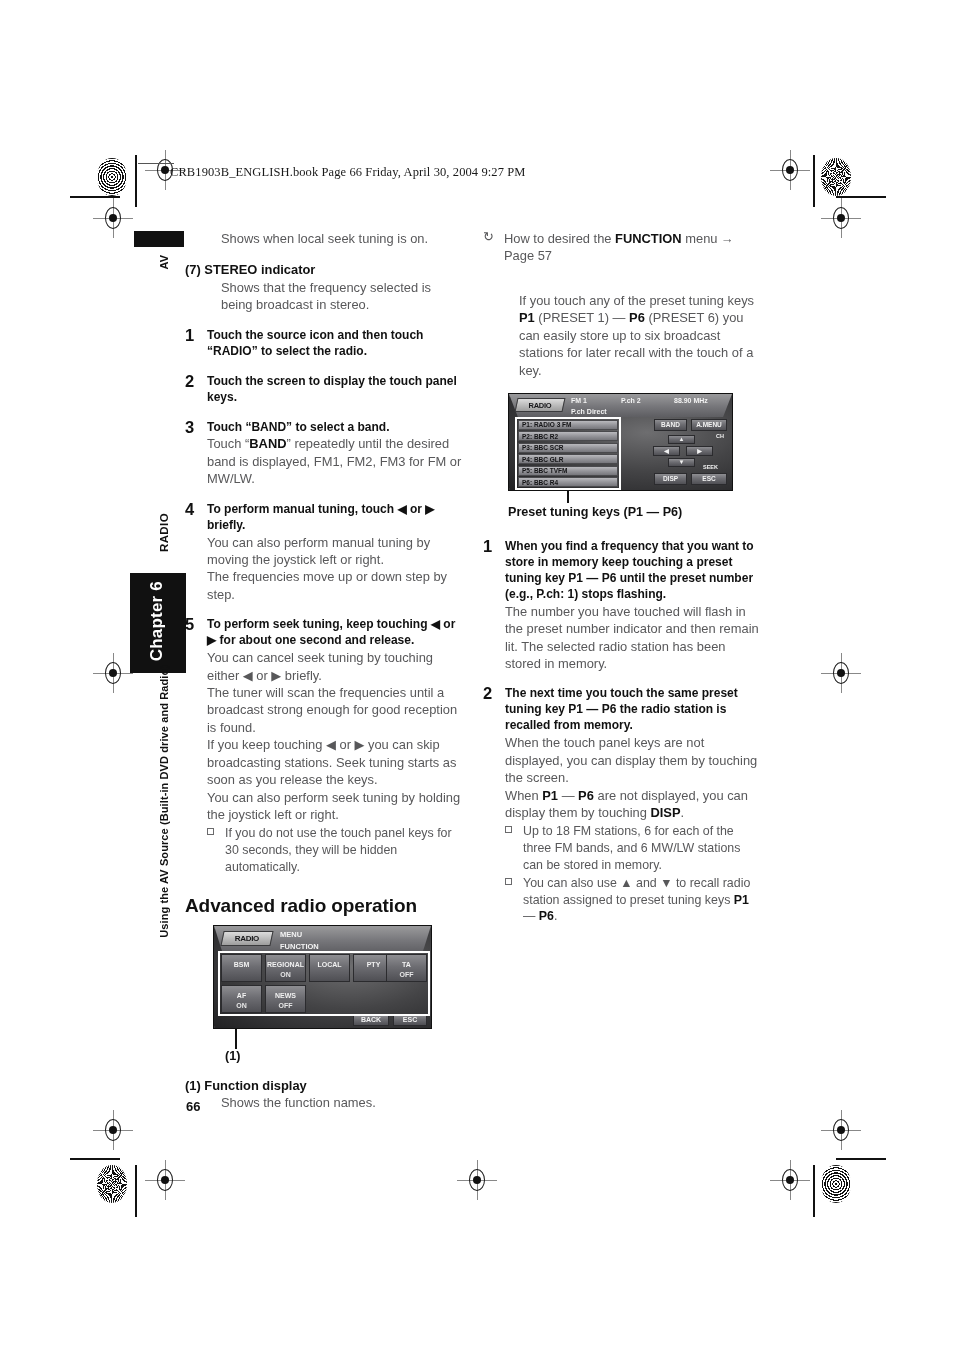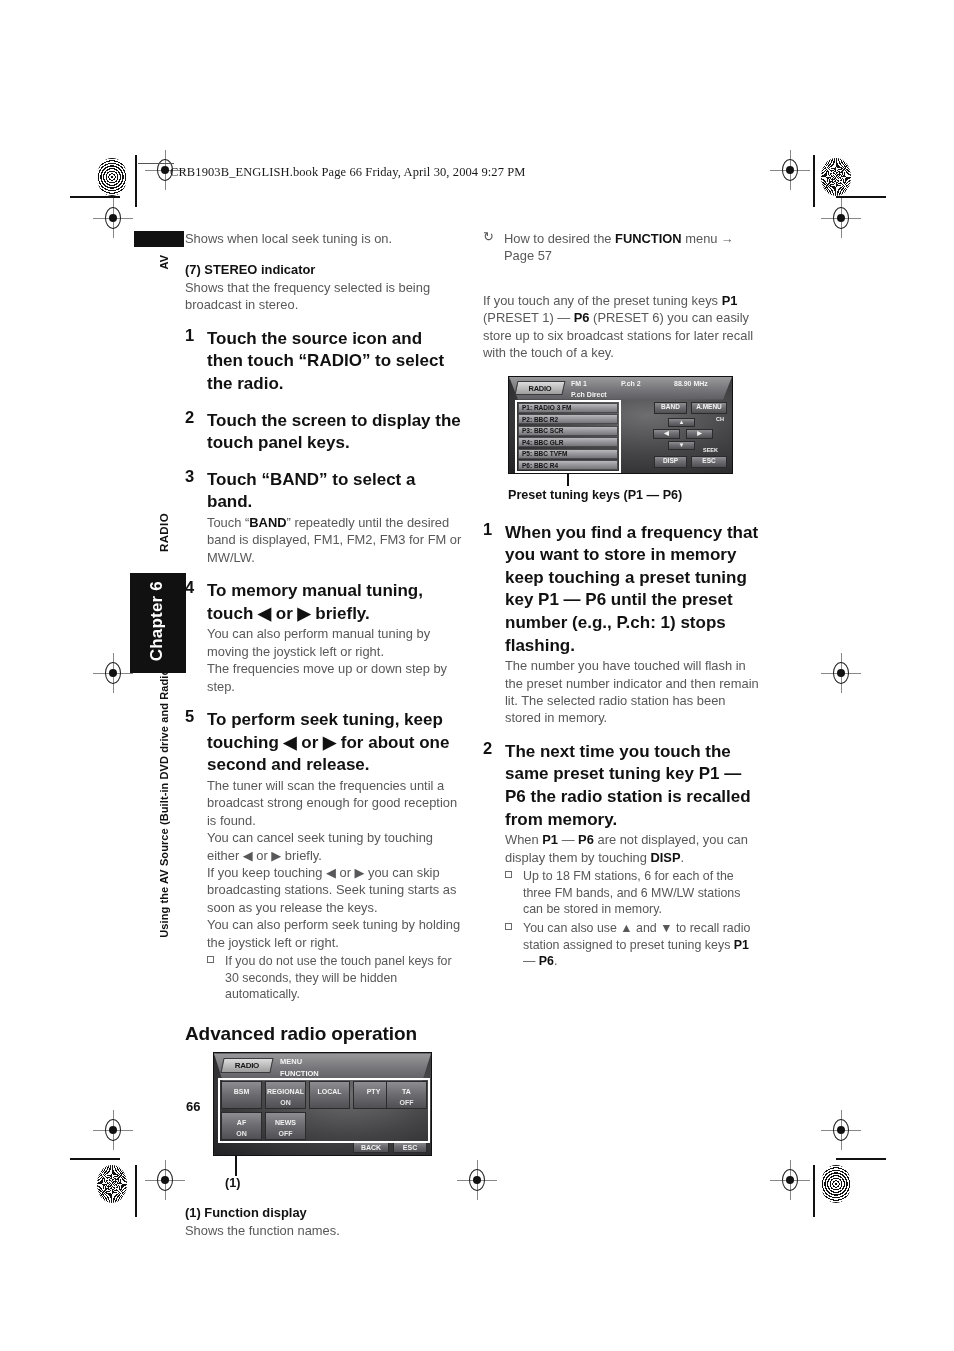--- a/index.html
+++ b/index.html
@@ -99,42 +99,42 @@
     position: absolute; left: 28px; top: 440px;
     font-size: 11px; color: #111; letter-spacing: 0.1px;
   }
 
   
   .col { position: absolute; width: 277px; top: 230px; }
   .col-left  { left: 185px; }
   .col-right { left: 483px; }
 
   p, li { font-size: 12.9px; line-height: 1.35; color: #58585a; }
-  .body { margin-bottom: 0px; }
+  .body { margin-bottom: 0px; margin-left: 36px; }
   .gap  { height: 14px; }
   .gap-sm { height: 7px; }
   .gap-lg { height: 20px; }
 
   b, strong, .bk { color: #111; font-weight: bold; }
 
   .subhead { font-size: 12.9px; font-weight: bold; color: #111; line-height: 1.35; }
 
   h2.section {
     font-size: 19px; font-weight: bold; color: #111;
     line-height: 1.18; letter-spacing: -0.1px;
   }
 
   
   .step { position: relative; padding-left: 22px; }
   .step .num {
     position: absolute; left: 0; top: -2px;
     font-size: 16.5px; font-weight: bold; color: #111;
   }
   .step .head {
-    font-size: 17px; font-weight: bold; color: #111; line-height: 1.33;
+    font-size: 12px; font-weight: bold; color: #111; line-height: 1.33;
   }
   .step .sub { font-size: 12.9px; color: #58585a; line-height: 1.35; }
 
   
   .note { position: relative; padding-left: 18px; margin-top: 2px; }
   .note .sq {
     position: absolute; left: 0; top: 3px;
     width: 7px; height: 7px;
     border: 1.4px solid #6a6a6c;
   }
@@ -325,31 +325,31 @@
 
   <div class="step">
     <div class="num">3</div>
     <div class="head">Touch “BAND” to select a band.</div>
     <div class="sub">Touch “<b>BAND</b>” repeatedly until the desired band is displayed, FM1, FM2, FM3 for FM or MW/LW.</div>
   </div>
   <div class="gap"></div>
 
   <div class="step">
     <div class="num">4</div>
-    <div class="head">To memory manual tuning, touch ◀ or ▶ briefly.</div>
+    <div class="head">To perform manual tuning, touch ◀ or ▶ briefly.</div>
     <div class="sub">You can also perform manual tuning by moving the joystick left or right.</div>
     <div class="sub">The frequencies move up or down step by step.</div>
   </div>
   <div class="gap"></div>
 
   <div class="step">
     <div class="num">5</div>
     <div class="head">To perform seek tuning, keep touching ◀ or ▶ for about one second and release.</div>
+    <div class="sub">You can cancel seek tuning by touching either ◀ or ▶ briefly.</div>
     <div class="sub">The tuner will scan the frequencies until a broadcast strong enough for good reception is found.</div>
-    <div class="sub">You can cancel seek tuning by touching either ◀ or ▶ briefly.</div>
     <div class="sub">If you keep touching ◀ or ▶ you can skip broadcasting stations. Seek tuning starts as soon as you release the keys.</div>
     <div class="sub">You can also perform seek tuning by holding the joystick left or right.</div>
     <div class="note">
       <div class="sq"></div>
       <div class="txt">If you do not use the touch panel keys for 30 seconds, they will be hidden automatically.</div>
     </div>
   </div>
 
   <div class="gap-lg"></div>
 
@@ -471,20 +471,21 @@
     <div class="num">1</div>
     <div class="head">When you find a frequency that you want to store in memory keep touching a preset tuning key P1 — P6 until the preset number (e.g., P.ch: 1) stops flashing.</div>
     <div class="sub">The number you have touched will flash in the preset number indicator and then remain lit. The selected radio station has been stored in memory.</div>
   </div>
 
   <div class="gap"></div>
 
   <div class="step">
     <div class="num">2</div>
     <div class="head">The next time you touch the same preset tuning key P1 — P6 the radio station is recalled from memory.</div>
+    <div class="sub">When the touch panel keys are not displayed, you can display them by touching the screen.</div>
     <div class="sub">When <b>P1</b> — <b>P6</b> are not displayed, you can display them by touching <b>DISP</b>.</div>
     <div class="note">
       <div class="sq"></div>
       <div class="txt">Up to 18 FM stations, 6 for each of the three FM bands, and 6 MW/LW stations can be stored in memory.</div>
     </div>
     <div class="note">
       <div class="sq"></div>
       <div class="txt">You can also use ▲ and ▼ to recall radio station assigned to preset tuning keys <b>P1</b> — <b>P6</b>.</div>
     </div>
   </div>

